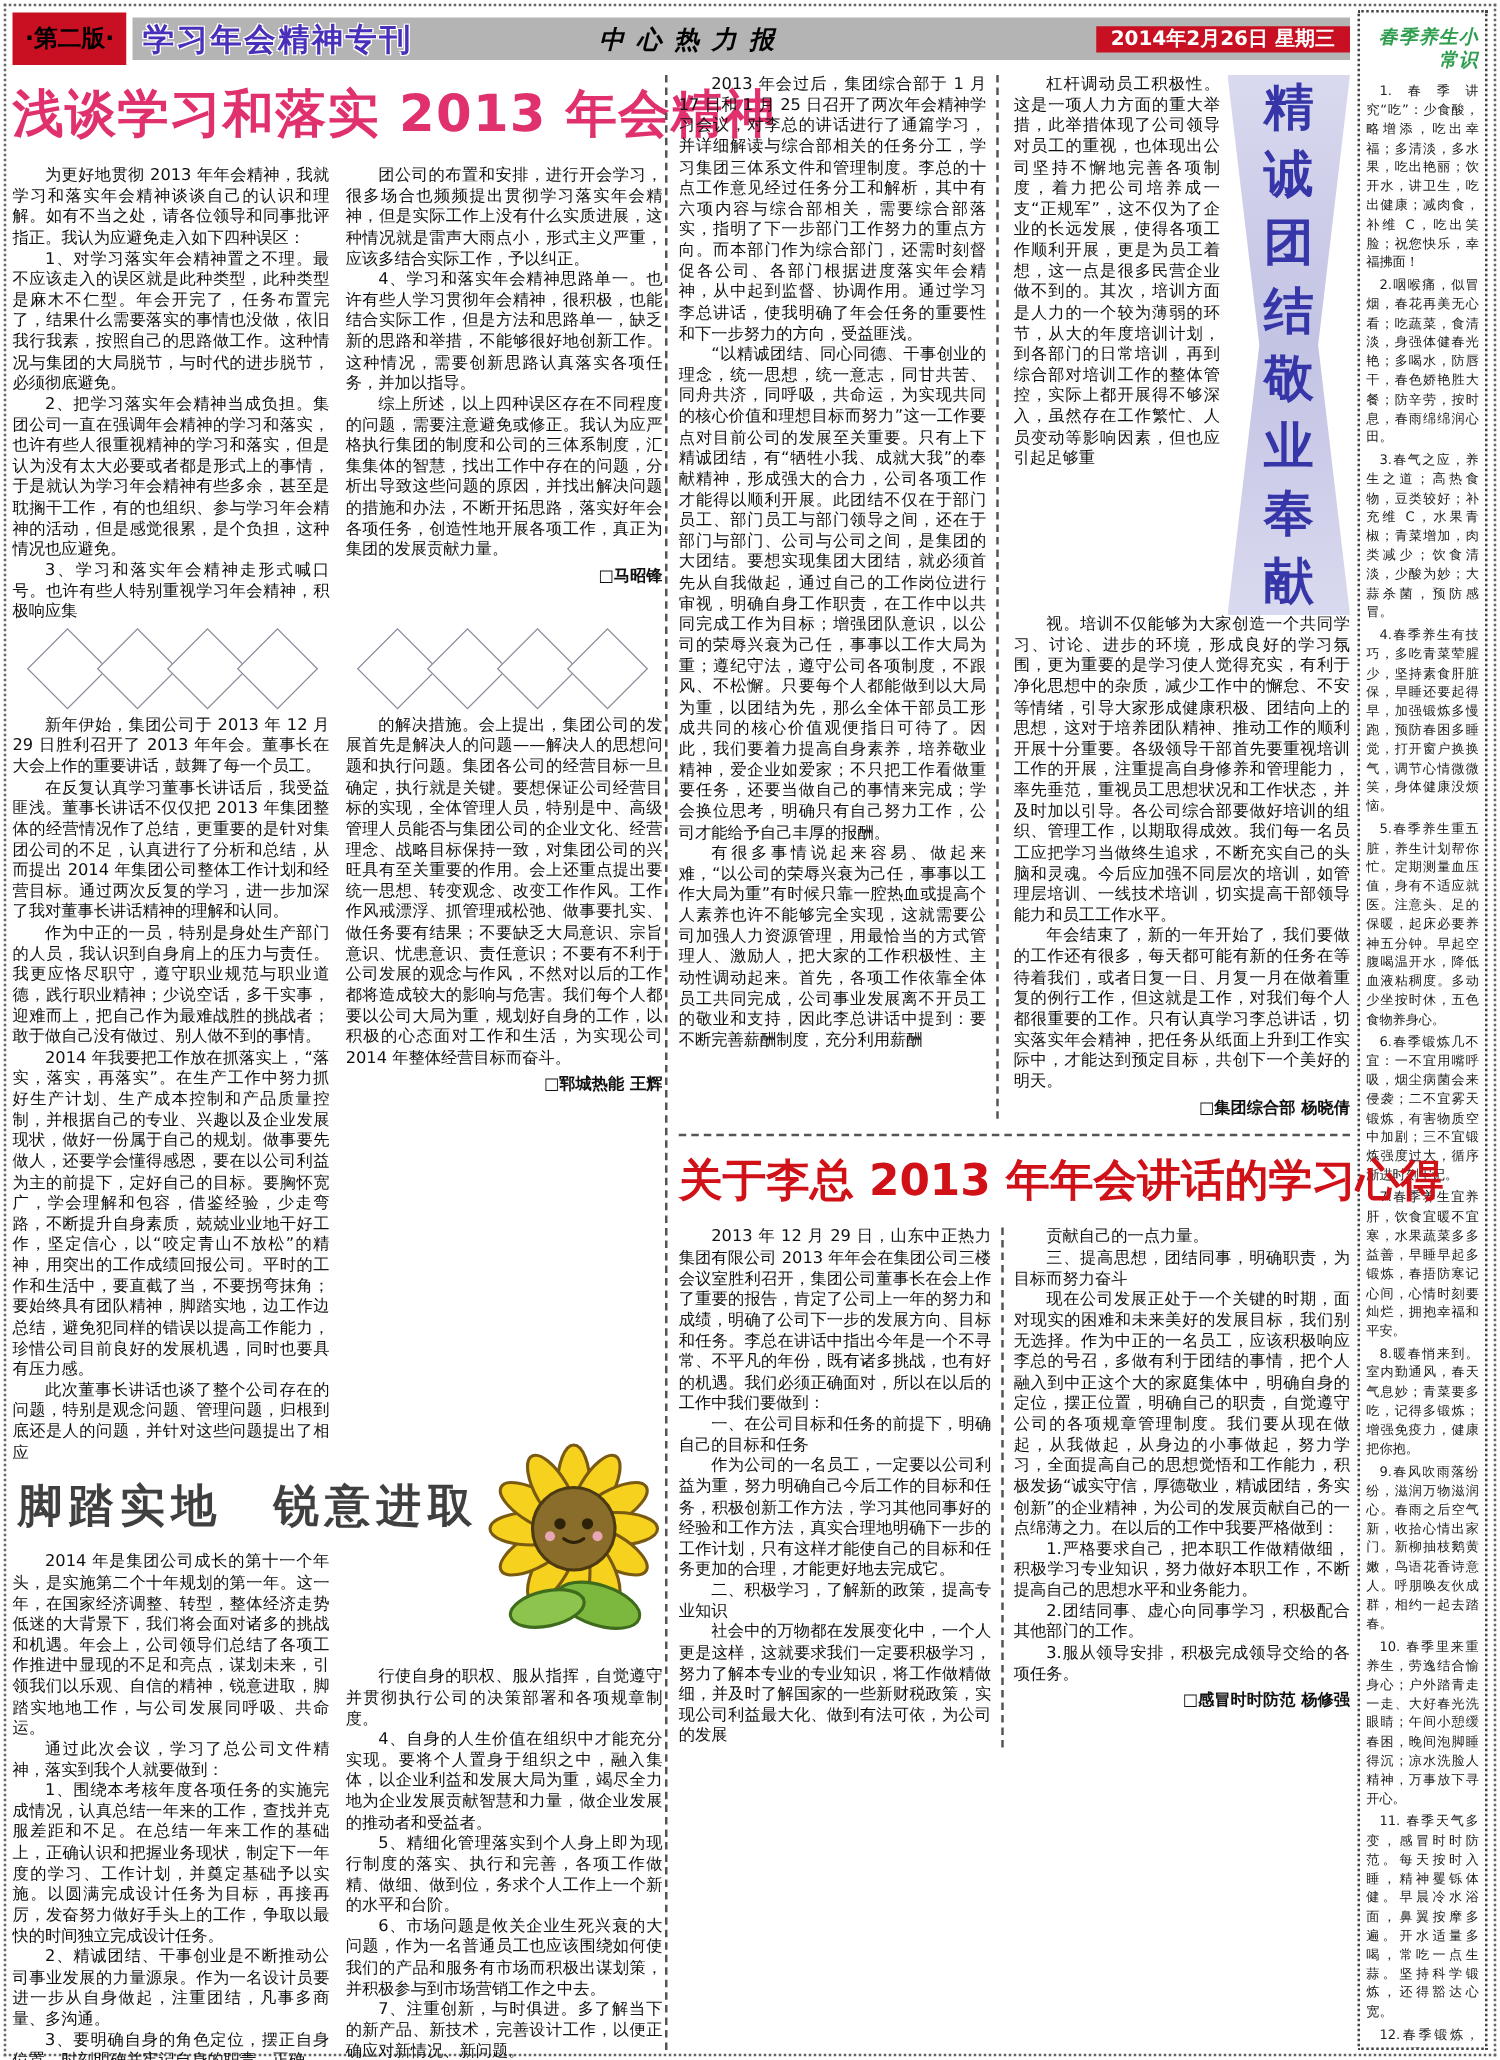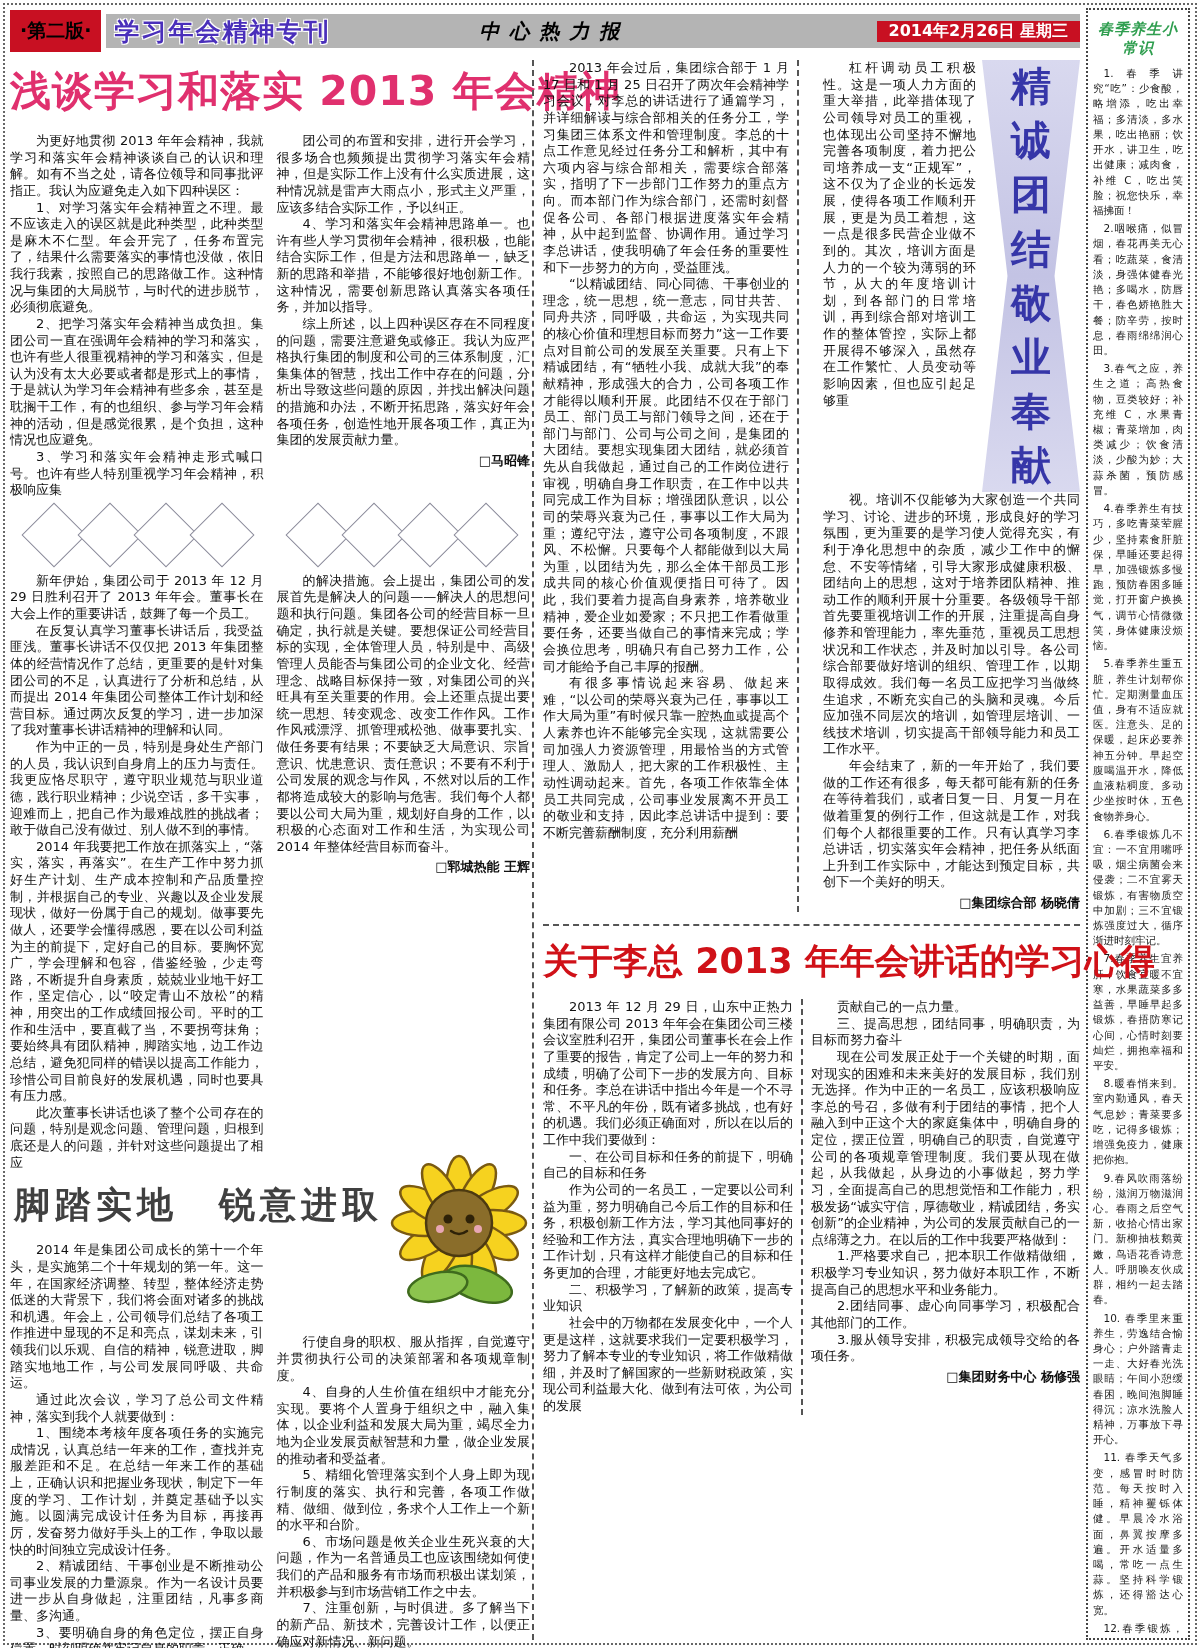--- a/index.html
+++ b/index.html
@@ -22,21 +22,21 @@
                 font-family:"DejaVu Serif","Liberation Serif",serif; font-style:italic;
                 font-weight:bold; font-size:20px; letter-spacing:10px; color:#000; white-space:nowrap; }
   .date-box { background:#c81022; color:#fff; font-weight:bold; font-size:16px;
               margin:-4px 0; margin-left:auto; display:flex; align-items:center;
               padding:0 12px; white-space:nowrap; }
 
   
   .sidebar { position:absolute; left:1086px; top:8px; width:104px; height:1632px;
              box-sizing:border-box; border:2px dotted #444; padding:8px 5px 6px;
              background:#fff; overflow:hidden; }
-  .sb-title { color:#2f9e4f; font-weight:bold; font-size:15px; text-align:center;
+  .sb-title { color:#2f9e4f; font-weight:bold; font-size:15px; text-align:right;
               font-family:"DejaVu Serif","Liberation Serif",serif; font-style:italic;
               margin:2px 0 8px; letter-spacing:1px; }
   .sb-body .para { font-size:10.5px; line-height:1.45; text-indent:1em; margin:0 0 3px;
                    text-align:justify; color:#1a1a1a; }
 
   
   .left-zone  { position:absolute; left:10px;  top:60px; width:520px; }
   .right-zone { position:absolute; left:532px; top:60px; width:548px; box-sizing:border-box;
                 border-left:2px dashed #555; padding-left:9px; min-height:1580px; }
 
@@ -61,21 +61,21 @@
   .dchar::first-letter { position:relative; }
 
   
   .a3 { position:relative; margin-top:10px; }
   .a3-title { font-size:36px; font-weight:bold; color:#404040; letter-spacing:5px;
               margin:6px 0 12px 4px; white-space:nowrap; }
   .sunflower { position:absolute; top:-28px; right:-4px; width:150px; height:152px; }
   .a3 .col-pad { padding-top:92px; }
 
   
-  .a4 { display:flex; gap:16px; }
+  .a4 { display:flex; gap:4px; }
   .a4-colA { width:256px; box-sizing:border-box; padding-right:8px;
              border-right:2px dashed #555; flex-shrink:0; }
   .a4-colB { flex:1; min-width:0; padding-left:8px; }
   .colb-top { display:flex; }
   .colb-side { flex:1; min-width:0; }
   .banner { width:98px; height:432px; margin-left:6px; flex-shrink:0; position:relative;
             background:linear-gradient(180deg,#d9d9ef 0%,#c3c3e4 50%,#d9d9ef 100%);
             clip-path:polygon(0 0,100% 0,74% 50%,100% 100%,0 100%,26% 50%);
             display:flex; flex-direction:column; align-items:center;
             justify-content:space-between; padding:6px 0; box-sizing:border-box; }
@@ -271,17 +271,17 @@
         </div>
       <div class="a5-col2">
         <div>
             <p class="para">贡献自己的一点力量。</p>
             <p class="para">三、提高思想，团结同事，明确职责，为目标而努力奋斗</p>
             <p class="para">现在公司发展正处于一个关键的时期，面对现实的困难和未来美好的发展目标，我们别无选择。作为中正的一名员工，应该积极响应李总的号召，多做有利于团结的事情，把个人融入到中正这个大的家庭集体中，明确自身的定位，摆正位置，明确自己的职责，自觉遵守公司的各项规章管理制度。我们要从现在做起，从我做起，从身边的小事做起，努力学习，全面提高自己的思想觉悟和工作能力，积极发扬“诚实守信，厚德敬业，精诚团结，务实创新”的企业精神，为公司的发展贡献自己的一点绵薄之力。在以后的工作中我要严格做到：</p>
             <p class="para">1.严格要求自己，把本职工作做精做细，积极学习专业知识，努力做好本职工作，不断提高自己的思想水平和业务能力。</p>
             <p class="para">2.团结同事、虚心向同事学习，积极配合其他部门的工作。</p>
             <p class="para">3.服从领导安排，积极完成领导交给的各项任务。</p>
           </div>
-        <div class="sig">□集团财务中心 杨修强</div>
+        <div class="sig">□感冒时时防范 杨修强</div>
       </div>
     </div>
   </div>
 </div>
 
 </body></html>

